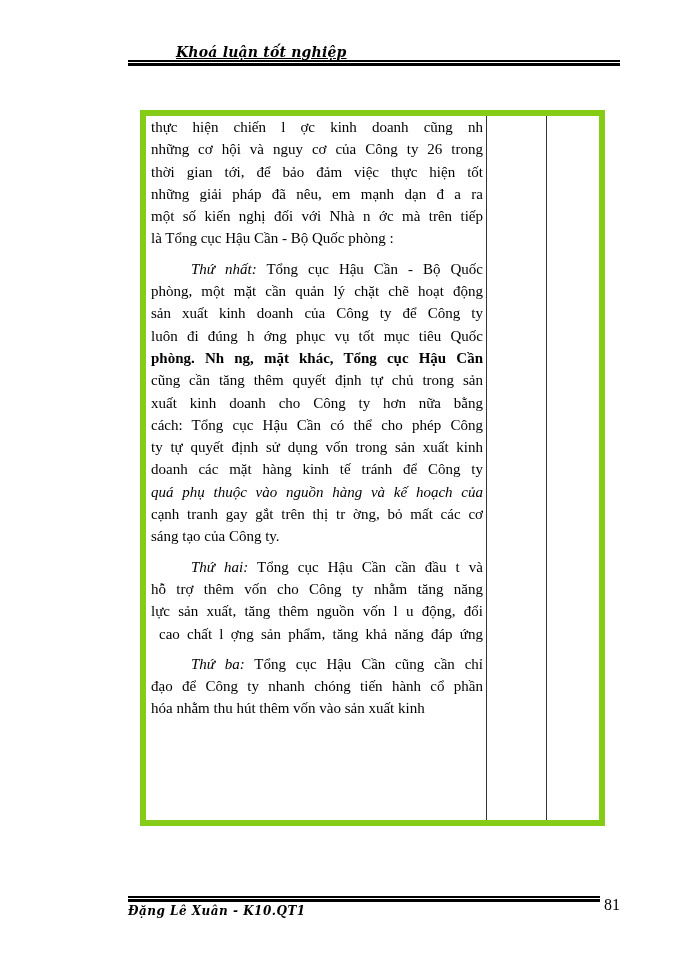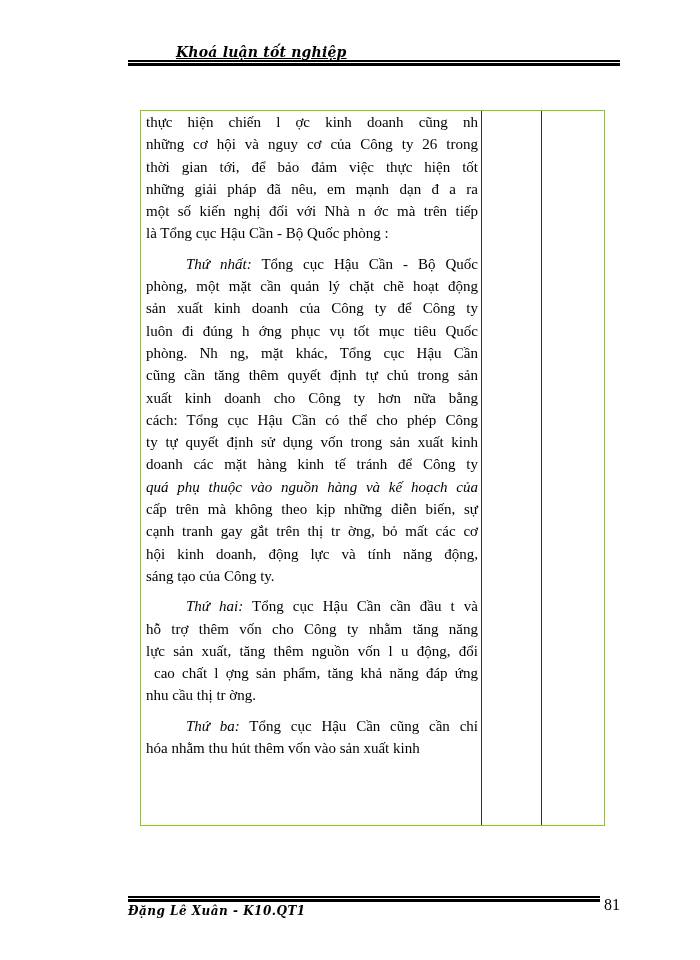--- a/index.html
+++ b/index.html
@@ -6,21 +6,21 @@
   body { width:700px; height:960px; position:relative; overflow:hidden;
          font-family:"Liberation Serif","DejaVu Serif",serif; color:#000; }
 
   .header { position:absolute; left:128px; top:44px; width:492px; }
   .header-title { font-family:"DejaVu Serif",serif; font-style:italic; font-weight:bold;
                   font-size:14px; letter-spacing:0.2px; text-decoration:underline; line-height:16px;margin-left:48px; }
   .header-rule { position:absolute; left:0; top:16px; width:492px; height:2px; background:#000; }
   .header-rule2 { position:absolute; left:0; top:19px; width:492px; height:3px; background:#000; }
 
   .page-table { position:absolute; left:140px; top:110px; width:465px; height:716px;
-                border:1px solid #84cc16; box-sizing:border-box; }
+                border:6px solid #84cc16; box-sizing:border-box; }
   .col-sep { position:absolute; top:0; bottom:0; width:1px; background:#333; }
 
   .cell-text { position:absolute; left:5px; top:0; width:332px; font-size:15px; line-height:22.3px;
                text-align:justify; }
   .cell-text p { margin:0; }
   .para-gap { height:8px; }
   .indent { text-indent:40px; }
   .lead-in { font-style:italic; }
 
   .footer { position:absolute; left:128px; top:896px; width:472px; }
@@ -50,43 +50,41 @@
         <p style="text-align-last: justify;">những giải pháp đã nêu, em  mạnh dạn đ a ra</p>
         <p style="text-align-last: justify;">một số kiến nghị đối với Nhà n ớc mà trên tiếp</p>
         <p style="text-align-last: left;">là Tổng cục Hậu Cần - Bộ Quốc phòng :</p>
       </div>
       <div class="para-gap"></div>
       <div>
         <p class="indent" style="text-align-last: justify;"><span class="lead-in">Thứ nhất:</span><span> Tổng cục Hậu Cần - Bộ Quốc</span></p>
         <p style="text-align-last: justify;">phòng, một mặt cần  quản lý chặt chẽ hoạt động</p>
         <p style="text-align-last: justify;">sản xuất kinh doanh của Công ty để Công ty</p>
         <p style="text-align-last: justify;">luôn đi đúng h ớng phục vụ tốt mục tiêu Quốc</p>
-        <p style="text-align-last: justify;">phòng. Nh ng, mặt khác, Tổng cục Hậu Cần</p>
+        <p style="text-align-last: justify; font-weight: bold;">phòng. Nh ng, mặt khác, Tổng cục Hậu Cần</p>
         <p style="text-align-last: justify;">cũng cần tăng thêm quyết định tự chủ trong sản</p>
         <p style="text-align-last: justify;">xuất kinh doanh cho Công ty hơn nữa bằng</p>
         <p style="text-align-last: justify;">cách: Tổng cục Hậu Cần có thể cho phép Công</p>
         <p style="text-align-last: justify;">ty tự quyết định sử dụng vốn trong sản xuất kinh</p>
         <p style="text-align-last: justify;">doanh các mặt hàng kinh tế tránh để Công ty</p>
         <p style="text-align-last: justify; font-style: italic;">quá phụ thuộc vào nguồn hàng và kế hoạch của</p>
-        <p style="text-align-last: justify;">cấp trên mà không theo kịp những diễn biến, sự</p>
         <p style="text-align-last: justify;">cạnh tranh gay gắt trên thị tr ờng, bỏ mất các cơ</p>
-        <p style="text-align-last: justify;">hội kinh doanh, động lực và tính năng động,</p>
         <p style="text-align-last: left;">sáng tạo của Công ty.</p>
       </div>
       <div class="para-gap"></div>
       <div>
         <p class="indent" style="text-align-last: justify;"><span class="lead-in">Thứ hai:</span><span> Tổng cục Hậu Cần cần đầu t  và</span></p>
         <p style="text-align-last: justify;">hỗ trợ thêm vốn cho Công ty nhằm tăng năng</p>
         <p style="text-align-last: justify;">lực sản xuất, tăng thêm nguồn vốn l u động, đổi</p>
         <p style="text-align-last: justify; margin-left: 8px;">cao chất l ợng sản phẩm, tăng khả năng đáp ứng</p>
-        <p style="text-align-last: left;">nhu cầu thị tr ờng.</p>
       </div>
       <div class="para-gap"></div>
       <div>
         <p class="indent" style="text-align-last: justify;"><span class="lead-in">Thứ ba:</span><span> Tổng cục Hậu Cần cũng cần chỉ</span></p>
+        <p style="text-align-last: justify;">đạo để Công ty  nhanh chóng tiến hành  cổ phần</p>
         <p style="text-align-last: left;">hóa nhằm thu hút thêm vốn vào sản xuất kinh</p>
       </div>
     </div>
 </div>
 
 <div class="footer">
   <div class="footer-rule"></div>
   <div class="footer-rule2"></div>
   <div class="footer-author">Đặng  Lê Xuân - K10.QT1</div>
 </div>

